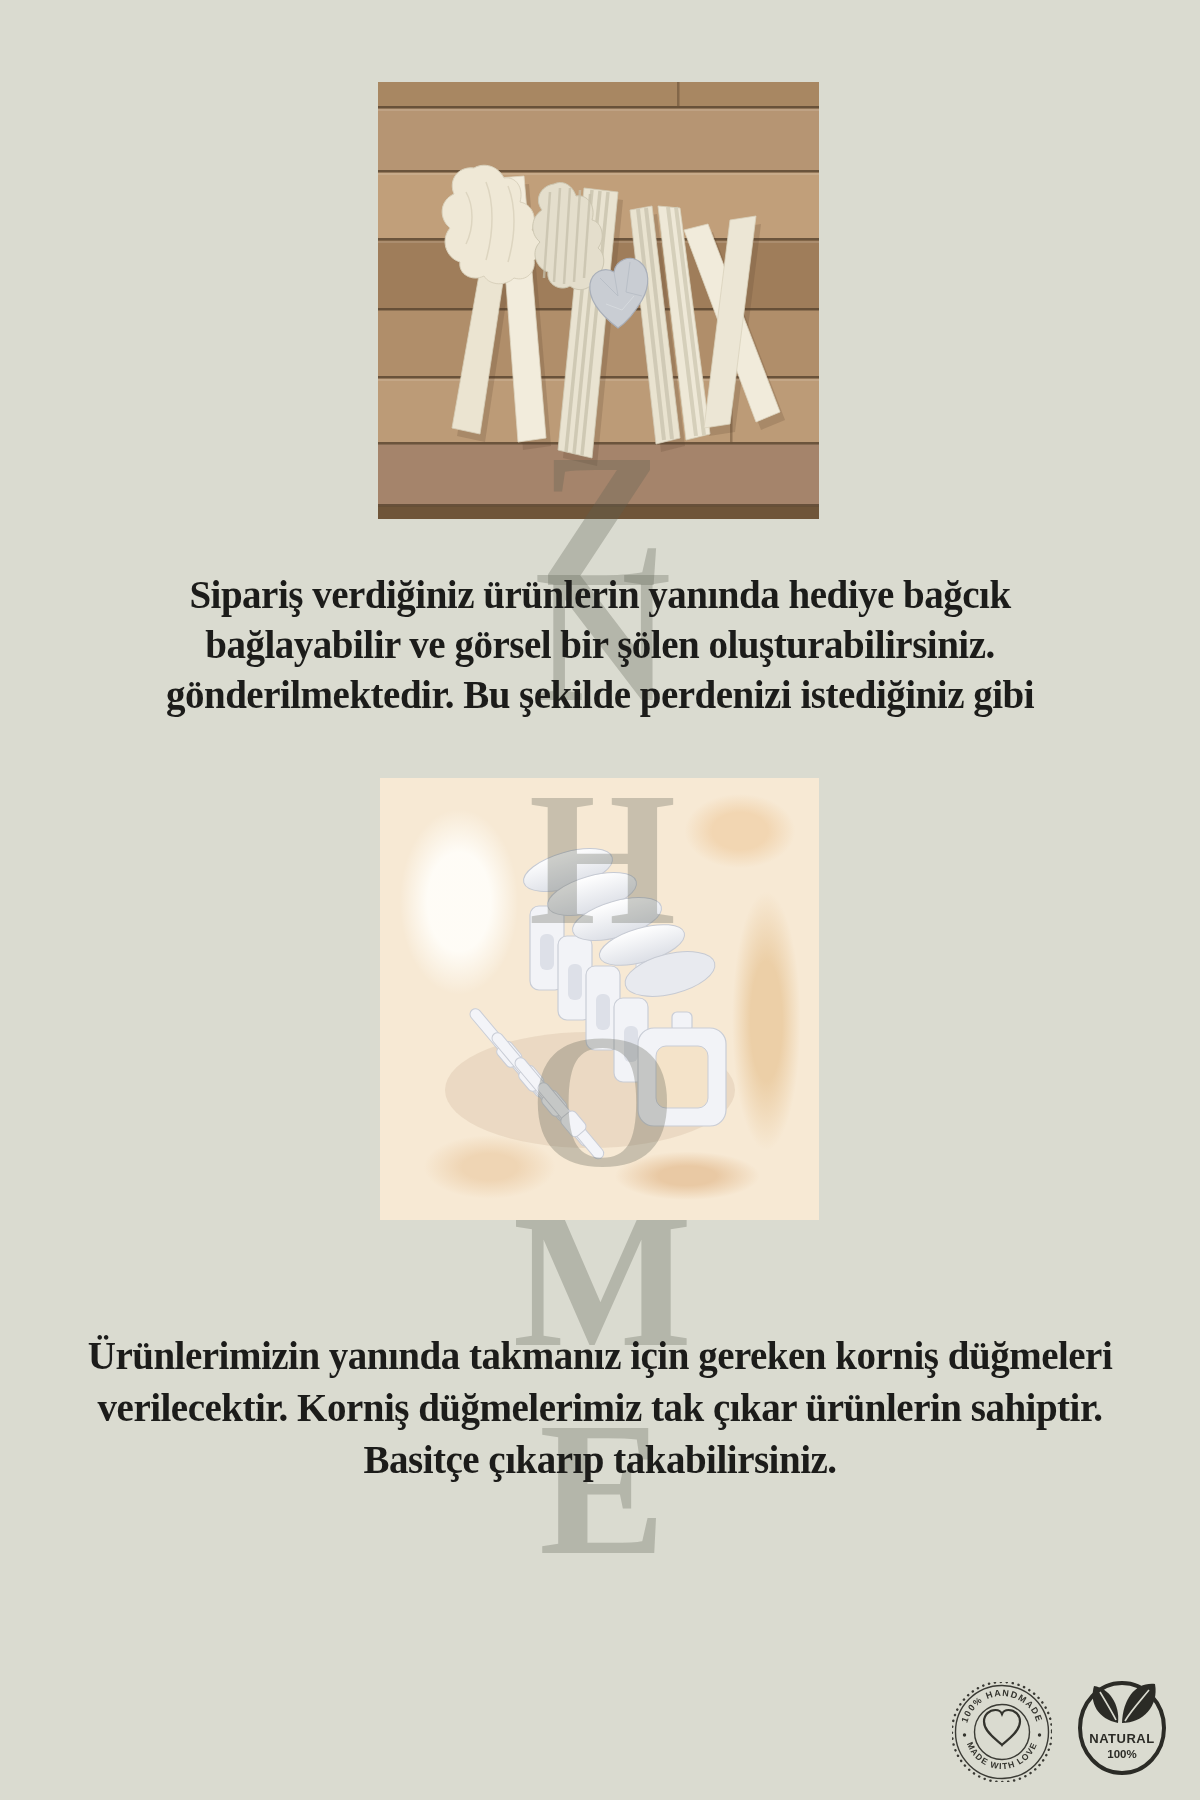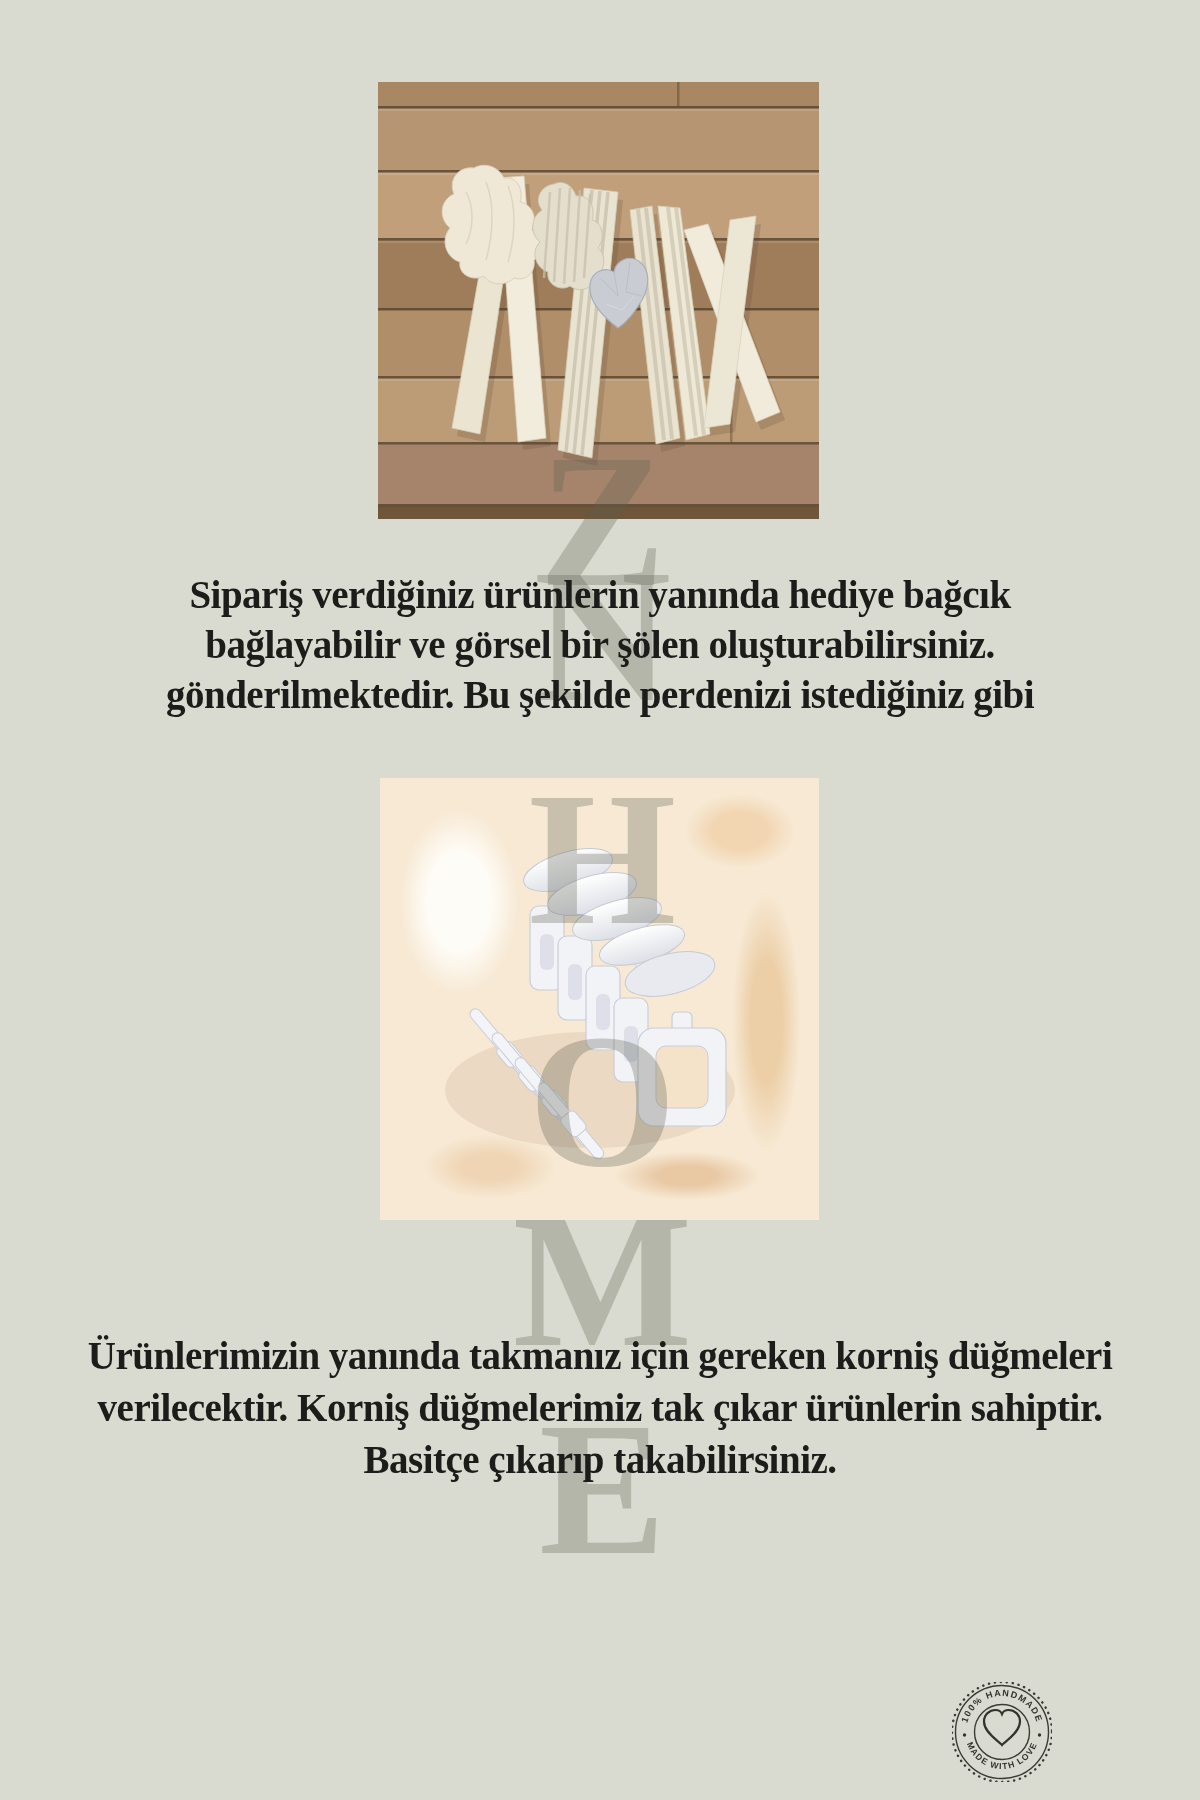--- a/index.html
+++ b/index.html
@@ -234,14 +234,27 @@
       </text>
       <text font-family="Liberation Sans, sans-serif" font-size="8.6" font-weight="bold" letter-spacing="1.2" fill="#33332d">
         <textPath href="#hm-arc-bottom" startOffset="50%" text-anchor="middle">MADE WITH LOVE</textPath>
       </text>
       <circle cx="12.5" cy="53" r="1.7" fill="#33332d"></circle>
       <circle cx="87.5" cy="53" r="1.7" fill="#33332d"></circle>
       <path d="M50,63 C48,60 32,51 32,39.5 C32,32.5 37.5,28 43.5,28 C46.5,28 49,29.5 50,32 C51,29.5 53.5,28 56.5,28 C62.5,28 68,32.5 68,39.5 C68,51 52,60 50,63 Z" fill="none" stroke="#33332d" stroke-width="2.2"></path>
     </svg>
   </div>
 
+  <div class="badge badge-natural">
+    <svg viewBox="0 0 92 100">
+      <ellipse cx="46" cy="52" rx="42" ry="45" fill="none" stroke="#2b2b26" stroke-width="4"></ellipse>
+      <g>
+        <path d="M42,47 C22,43 13,27 18,10 C33,12 44,28 42,47 Z" fill="#2b2b26"></path>
+        <path d="M46,47 C47,22 60,6 79,8 C83,30 67,47 46,47 Z" fill="#2b2b26"></path>
+        <path d="M24,16 C30,26 36,36 40,44" fill="none" stroke="#dadbd0" stroke-width="1.6"></path>
+        <path d="M73,14 C64,25 54,36 49,45" fill="none" stroke="#dadbd0" stroke-width="1.6"></path>
+      </g>
+      <text x="46" y="67" text-anchor="middle" font-family="Liberation Sans, sans-serif" font-size="13" font-weight="bold" letter-spacing="0.5" fill="#2b2b26">NATURAL</text>
+      <text x="46" y="82" text-anchor="middle" font-family="Liberation Sans, sans-serif" font-size="11.5" font-weight="bold" fill="#2b2b26">100%</text>
+    </svg>
+  </div>
 
 </div>
 
 </body></html>

